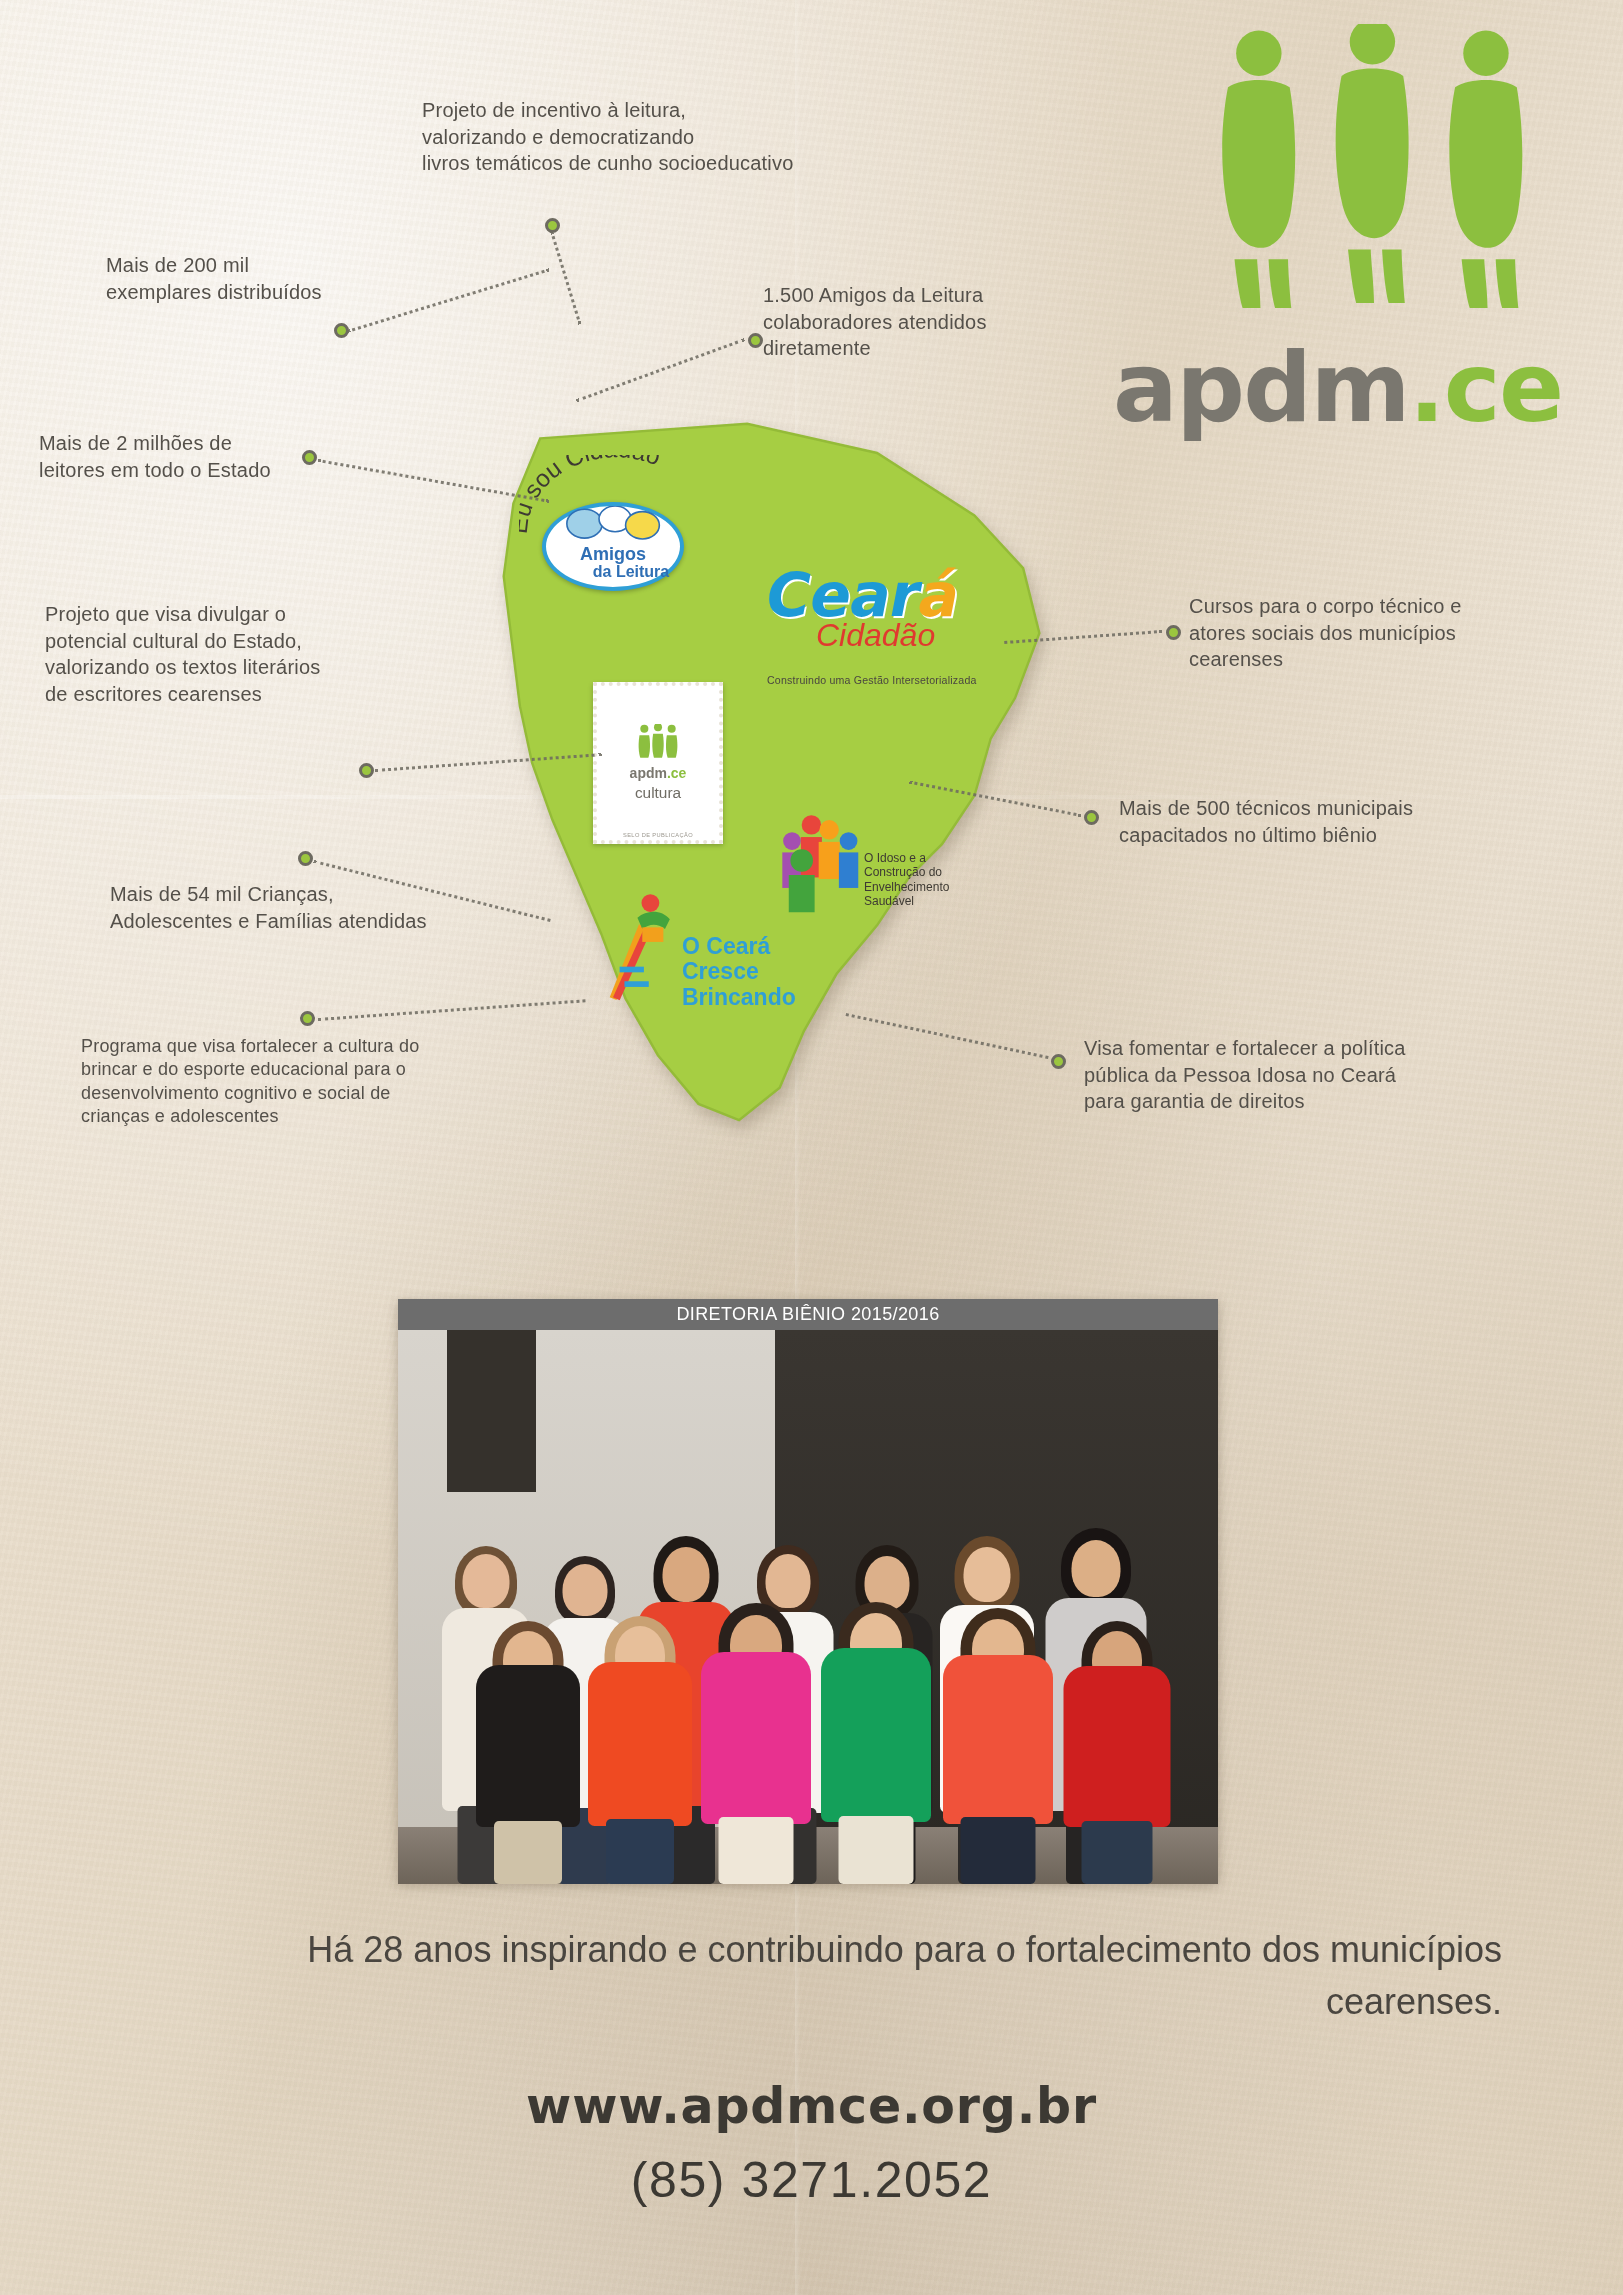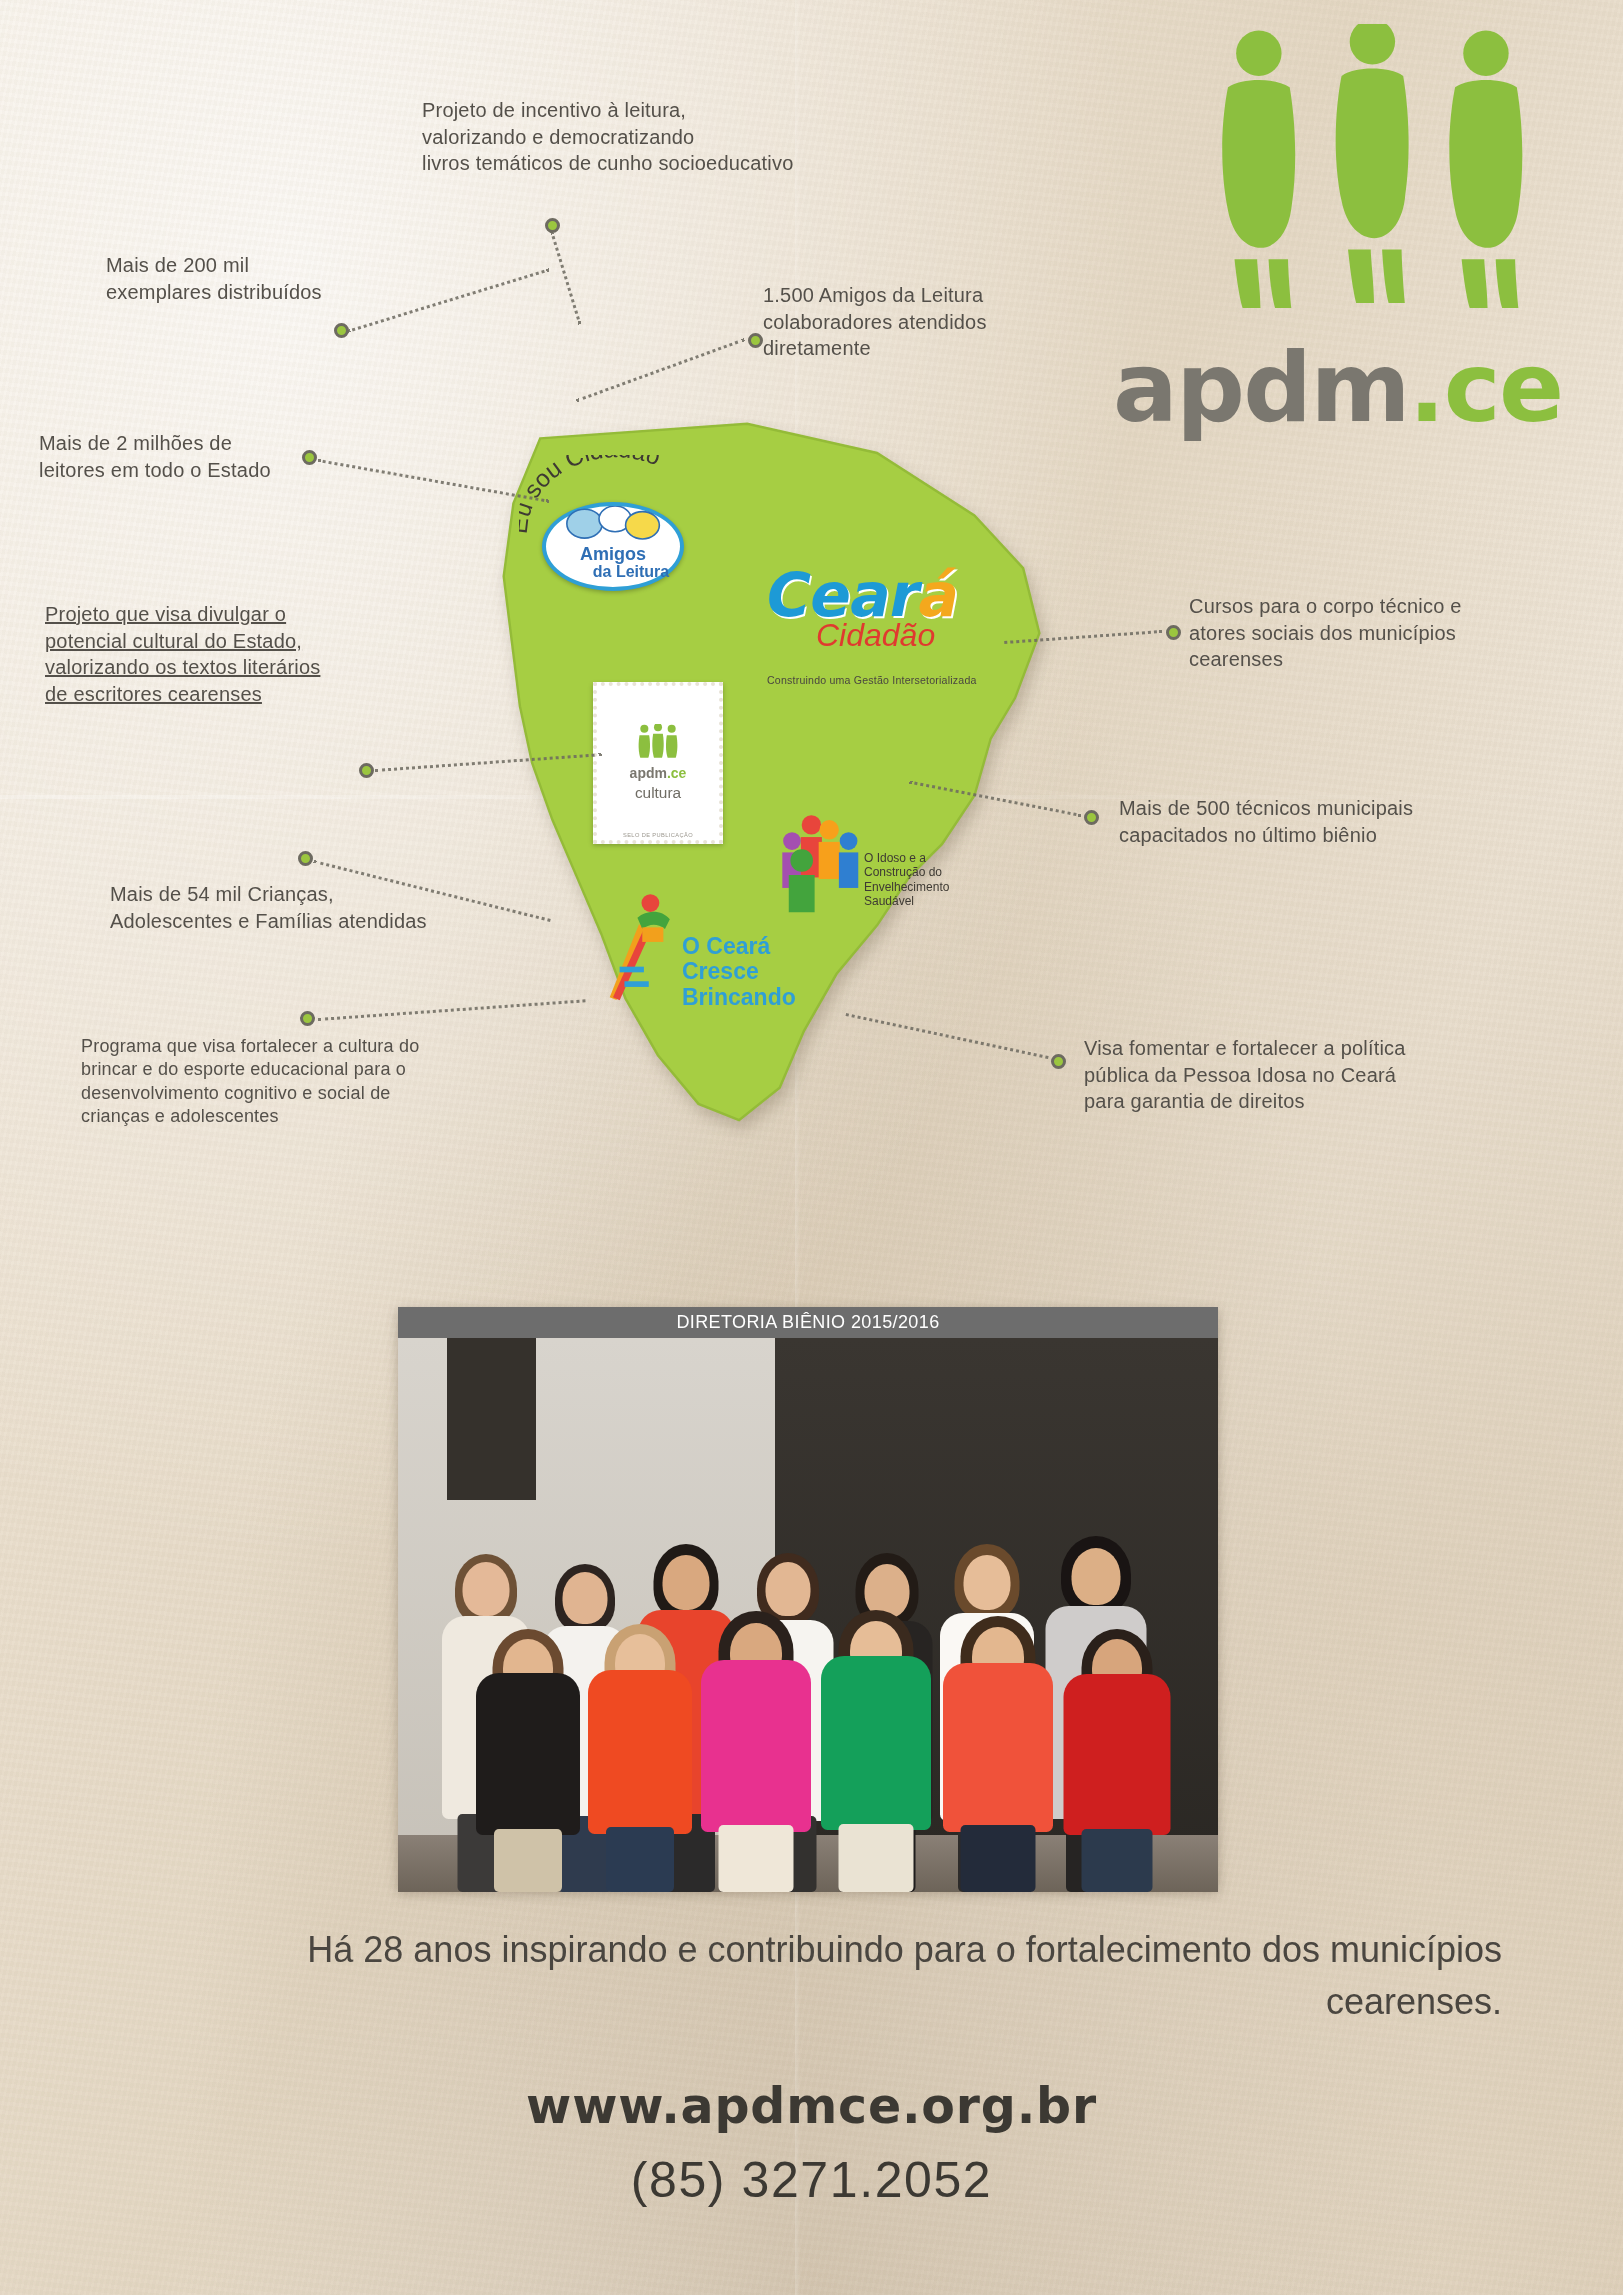--- a/index.html
+++ b/index.html
@@ -109,21 +109,20 @@
   #idoso .txt{position:absolute;left:85px;top:39px;font-size:12px;color:#3e3a33;line-height:1.2;}
 
   #brincando{left:605px;top:885px;width:227px;height:138px;}
   #brincando .txt{position:absolute;left:77px;top:49px;font-size:23px;font-weight:bold;color:#2f9fd6;line-height:1.1;}
 
   
   #photo{
     position:absolute;left:398px;top:1299px;width:820px;height:584px;
     box-shadow:0 3.2px 11.4px rgba(80,65,45,.35);
     background:#222;
-    margin-top:8px;
   }
   #photo .caption{
     height:31px;background:#6d6d6d;color:#fff;font-size:18px;
     display:flex;align-items:center;justify-content:center;letter-spacing:0.4px;
   }
   #photo .pic{position:relative;height:554px;overflow:hidden;background:#2b2723;}
   
   .wallL{position:absolute;left:0;top:0;width:46%;height:100%;background:linear-gradient(180deg,#d8d4cd,#c6c1b8);}
   .wallR{position:absolute;right:0;top:0;width:54%;height:100%;background:linear-gradient(180deg,#3a3631,#2a2723);}
   .panel{position:absolute;left:49px;top:0;width:89px;height:162px;background:#35312c;}
@@ -285,21 +284,21 @@
 colaboradores atendidos
 diretamente</div>
 <div class="dot" style="left:748px;top:333px;"></div>
 <div class="dotted" style="left:745px;top:341px;width:179px;transform:rotate(160deg);"></div>
 
 <div class="note" style="left:39px;top:430px;width:357px;white-space:pre-line;">Mais de 2 milhões de
 leitores em todo o Estado</div>
 <div class="dot" style="left:302px;top:450px;"></div>
 <div class="dotted" style="left:318px;top:459px;width:235px;transform:rotate(10deg);"></div>
 
-<div class="note" style="left:45px;top:601px;width:382px;white-space:pre-line;text-decoration:underline;">Projeto que visa divulgar o
+<div class="note" style="left:45px;top:601px;width:382px;white-space:pre-line;">Projeto que visa divulgar o
 potencial cultural do Estado,
 valorizando os textos literários
 de escritores cearenses</div>
 <div class="dot" style="left:359px;top:763px;"></div>
 <div class="dotted" style="left:375px;top:769px;width:227px;transform:rotate(-4deg);"></div>
 
 <div class="note" style="left:1189px;top:593px;width:406px;white-space:pre-line;">Cursos para o corpo técnico e
 atores sociais dos municípios
 cearenses</div>
 <div class="dot" style="left:1166px;top:625px;"></div>

